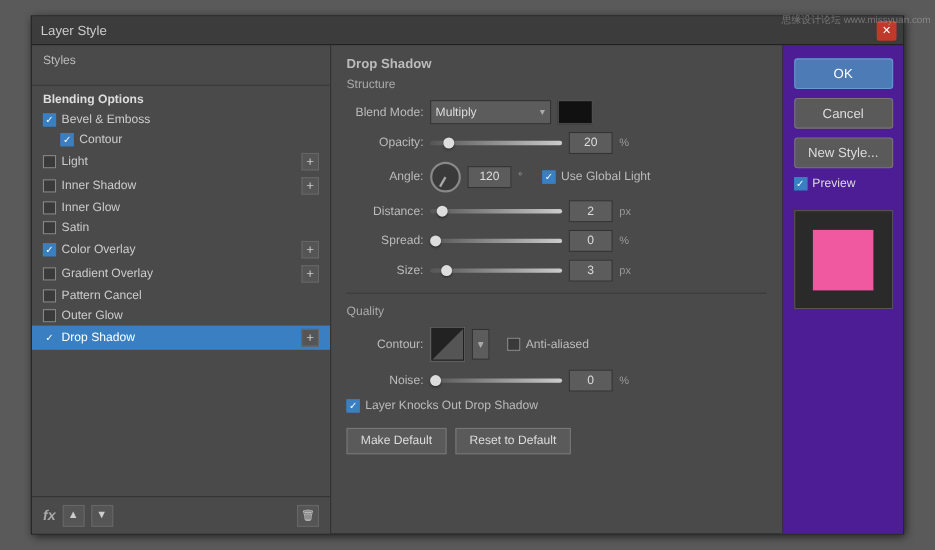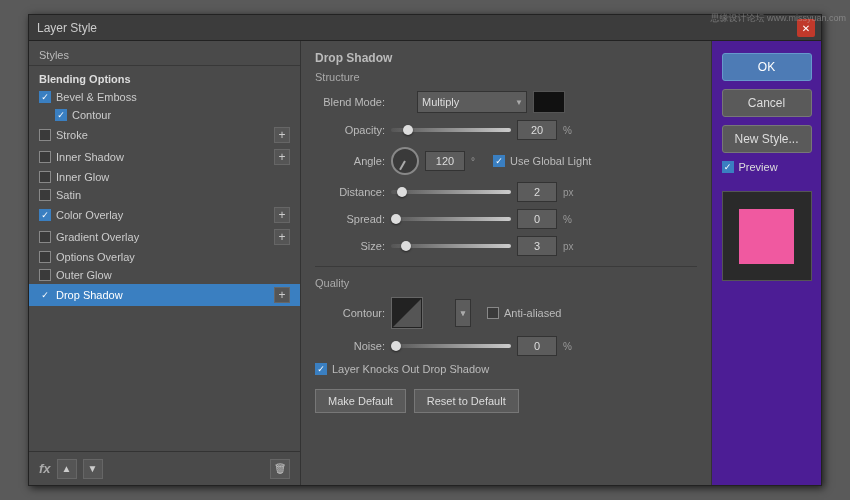--- a/index.html
+++ b/index.html
@@ -63,21 +63,21 @@
     
     .left-panel {
       width: 272px;
       background: #4a4a4a;
       border-right: 1px solid #333;
       display: flex;
       flex-direction: column;
     }
 
     .styles-header {
-      padding: 8px 10px 4px;
+      padding: 8px 10px 16px;
       color: #bbb;
       font-size: 11px;
       border-bottom: 1px solid #383838;
     }
 
     .layer-list {
       flex: 1;
       overflow-y: auto;
       padding: 4px 0;
     }
@@ -219,21 +219,20 @@
       font-size: 11px;
       padding: 0 4px;
       appearance: none;
       -webkit-appearance: none;
       cursor: pointer;
     }
 
     .select-wrapper {
       position: relative;
       display: inline-block;
-      margin-left: 26px;
     }
 
     .select-wrapper::after {
       content: '▼';
       position: absolute;
       right: 4px;
       top: 50%;
       transform: translateY(-50%);
       font-size: 8px;
       color: #aaa;
@@ -455,21 +454,21 @@
         </div>
 
         <div class="layer-item sub">
           <div class="checkbox checked"></div>
           <span>Contour</span>
         </div>
 
 
         <div class="layer-item">
           <div class="checkbox"></div>
-          <span>Stroke</span>
+          <span>Light</span>
           <div class="plus-btn">+</div>
         </div>
 
         <div class="layer-item">
           <div class="checkbox"></div>
           <span>Inner Shadow</span>
           <div class="plus-btn">+</div>
         </div>
 
         <div class="layer-item">
@@ -489,21 +488,21 @@
         </div>
 
         <div class="layer-item">
           <div class="checkbox"></div>
           <span>Gradient Overlay</span>
           <div class="plus-btn">+</div>
         </div>
 
         <div class="layer-item">
           <div class="checkbox"></div>
-          <span>Options Overlay</span>
+          <span>Pattern Cancel</span>
         </div>
 
         <div class="layer-item">
           <div class="checkbox"></div>
           <span>Outer Glow</span>
         </div>
 
         <div class="layer-item active">
           <div class="checkbox checked"></div>
           <span>Drop Shadow</span>

